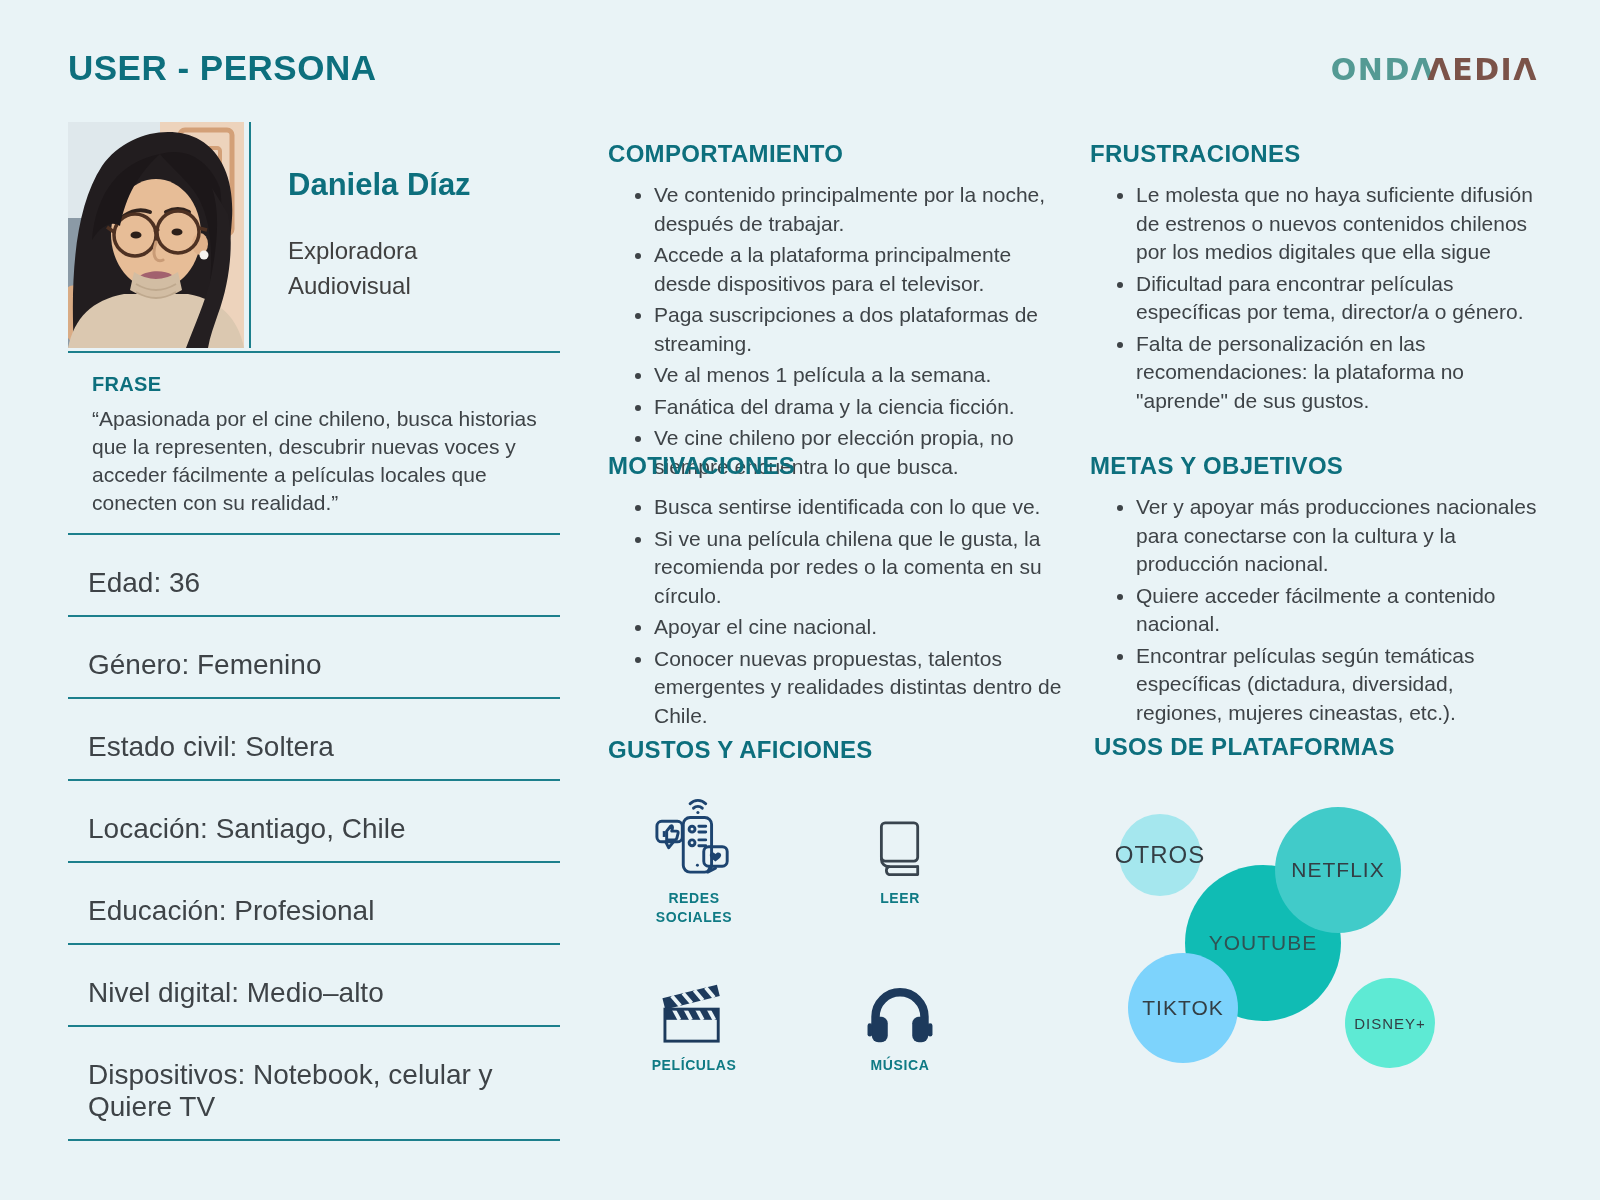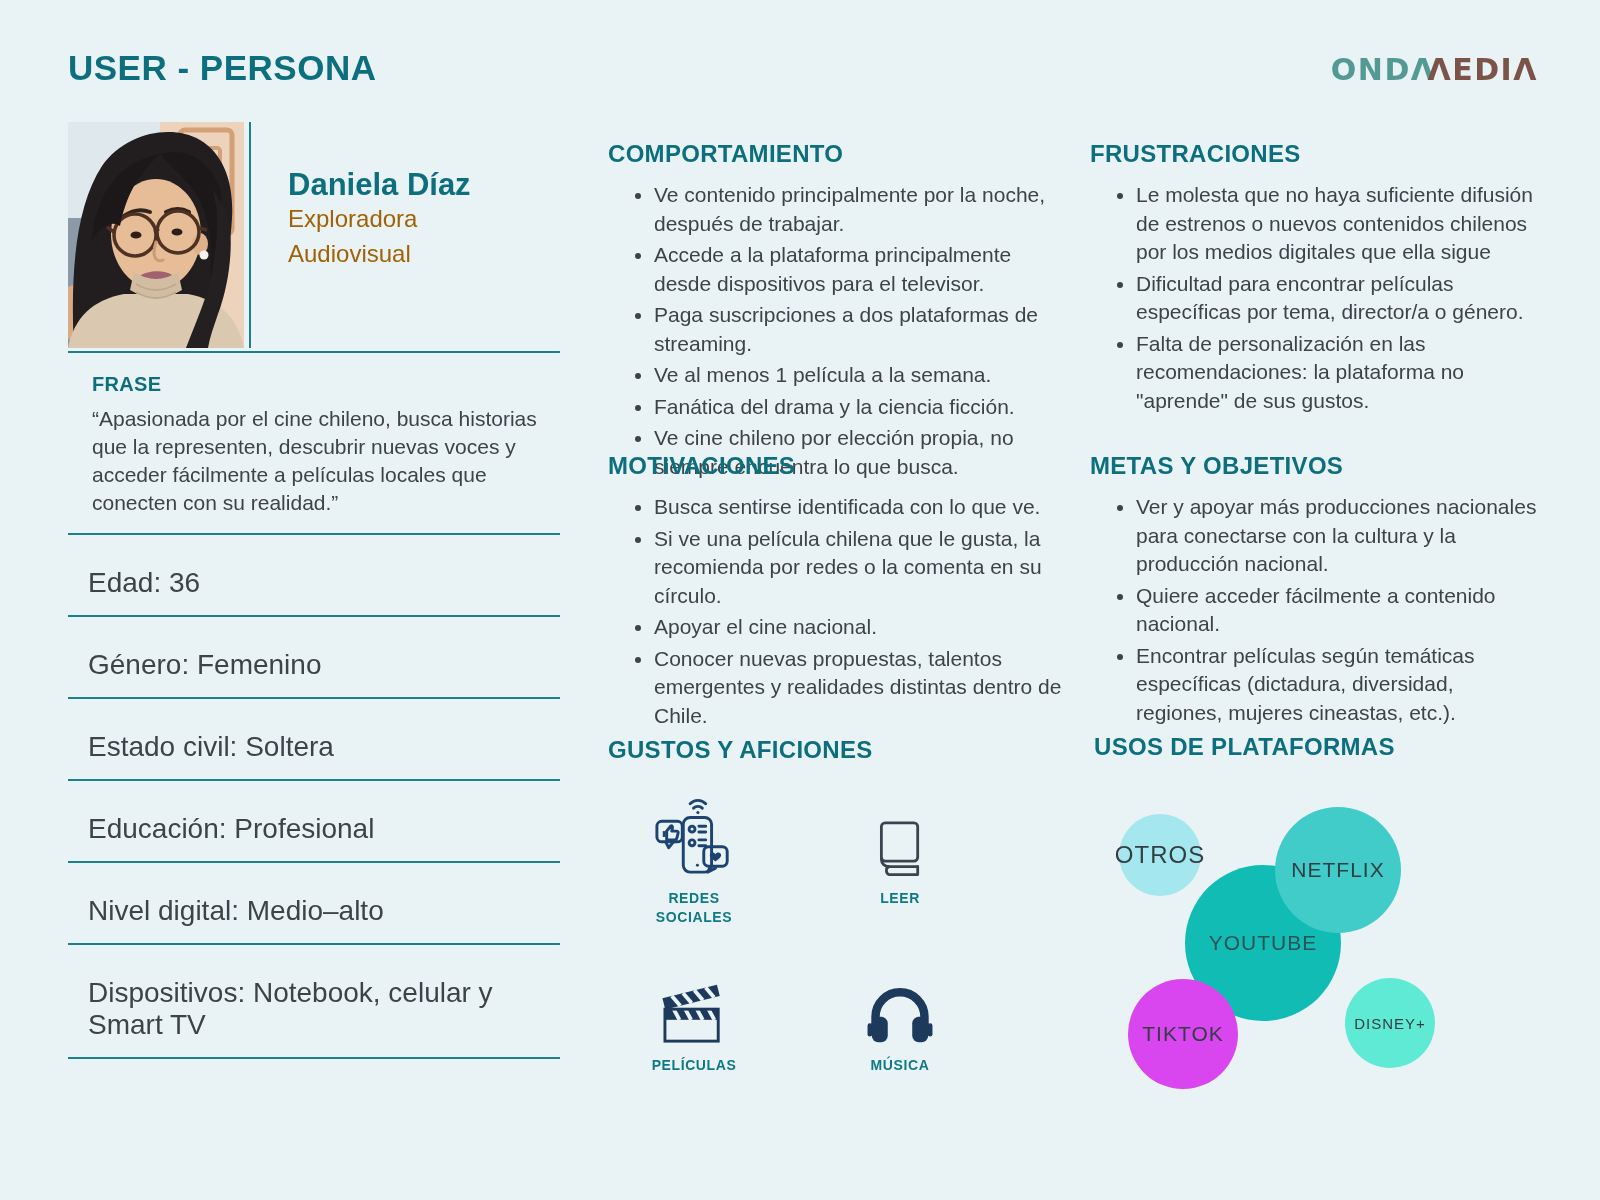--- a/index.html
+++ b/index.html
@@ -27,21 +27,21 @@
   
   .col-left{position:absolute;left:68px;top:122px;width:492px;}
   .profile{display:flex;}
   .photo-frame{width:176px;height:226px;flex:0 0 auto;position:relative;}
   .photo-frame svg{display:block;}
   .photo-frame::after{
     content:"";position:absolute;top:0;bottom:0;right:-7px;width:2px;background:#1c7f8c;
   }
   .id-block{margin-left:44px;padding-top:46px;}
   .persona-name{font-size:31px;font-weight:800;color:#0d6f7d;line-height:1.1;}
-  .persona-role{font-size:24px;color:#a16207;width:175px;line-height:1.45;}
+  .persona-role{margin-top:32px;font-size:24px;color:#404040;width:175px;line-height:1.45;}
 
   .rule{height:2px;background:#1c7f8c;margin-top:3px;}
 
   .frase{padding:12px 0 16px 24px;}
   .frase h3{margin:8px 0 9px;font-size:20px;font-weight:800;color:#0d6f7d;letter-spacing:.3px;}
   .frase p{margin:0;font-size:21px;line-height:1.33;}
 
   .demo-list{list-style:none;margin:0;padding:0;border-top:2px solid #1c7f8c;}
   .demo-list li{
     border-bottom:2px solid #1c7f8c;
@@ -78,21 +78,21 @@
   
   .bubbles{position:absolute;left:1086px;top:778px;width:470px;height:320px;}
   .bubble{
     position:absolute;border-radius:50%;
     display:flex;align-items:center;justify-content:center;
     color:#333e44;letter-spacing:1px;font-size:21px;
   }
   .b-youtube{left:99px;top:87px;width:156px;height:156px;background:#10bcb4;z-index:1;color:#2f5354;}
   .b-netflix{left:189px;top:29px;width:126px;height:126px;background:#41cbc9;z-index:2;}
   .b-otros  {left:33px;top:36px;width:82px;height:82px;background:#a5e7ee;font-size:24px;}
-  .b-tiktok {left:42px;top:201px;width:110px;height:110px;background:#d946ef;z-index:2;}
+  .b-tiktok {left:42px;top:175px;width:110px;height:110px;background:#7dd3fc;z-index:2;}
   .b-disney {left:259px;top:200px;width:90px;height:90px;background:#5eead4;font-size:15px;}
 </style>
 </head>
 <body>
 
 <div class="page">
 
   <h1 class="page-title">USER - PERSONA</h1>
 
   <div class="logo">
@@ -146,23 +146,24 @@
 
     <section class="frase">
       <h3>FRASE</h3>
       <p>“Apasionada por el cine chileno, busca historias que la representen, descubrir nuevas voces y acceder fácilmente a películas locales que conecten con su realidad.”</p>
     </section>
 
     <ul class="demo-list">
       <li>Edad: 36</li>
       <li>Género: Femenino</li>
       <li>Estado civil: Soltera</li>
+      <li>Locación: Santiago, Chile</li>
       <li>Educación: Profesional</li>
       <li>Nivel digital: Medio–alto</li>
-      <li>Dispositivos: Notebook, celular y Smart TV</li>
+      <li>Dispositivos: Notebook, celular y Quiere TV</li>
     </ul>
 
   </aside>
 
   <section class="sec" id="sec-comportamiento">
     <h2>COMPORTAMIENTO</h2>
     <ul>
       <li>Ve contenido principalmente por la noche, después de trabajar.</li>
       <li>Accede a la plataforma principalmente desde dispositivos para el televisor.</li>
       <li>Paga suscripciones a dos plataformas de streaming.</li>

